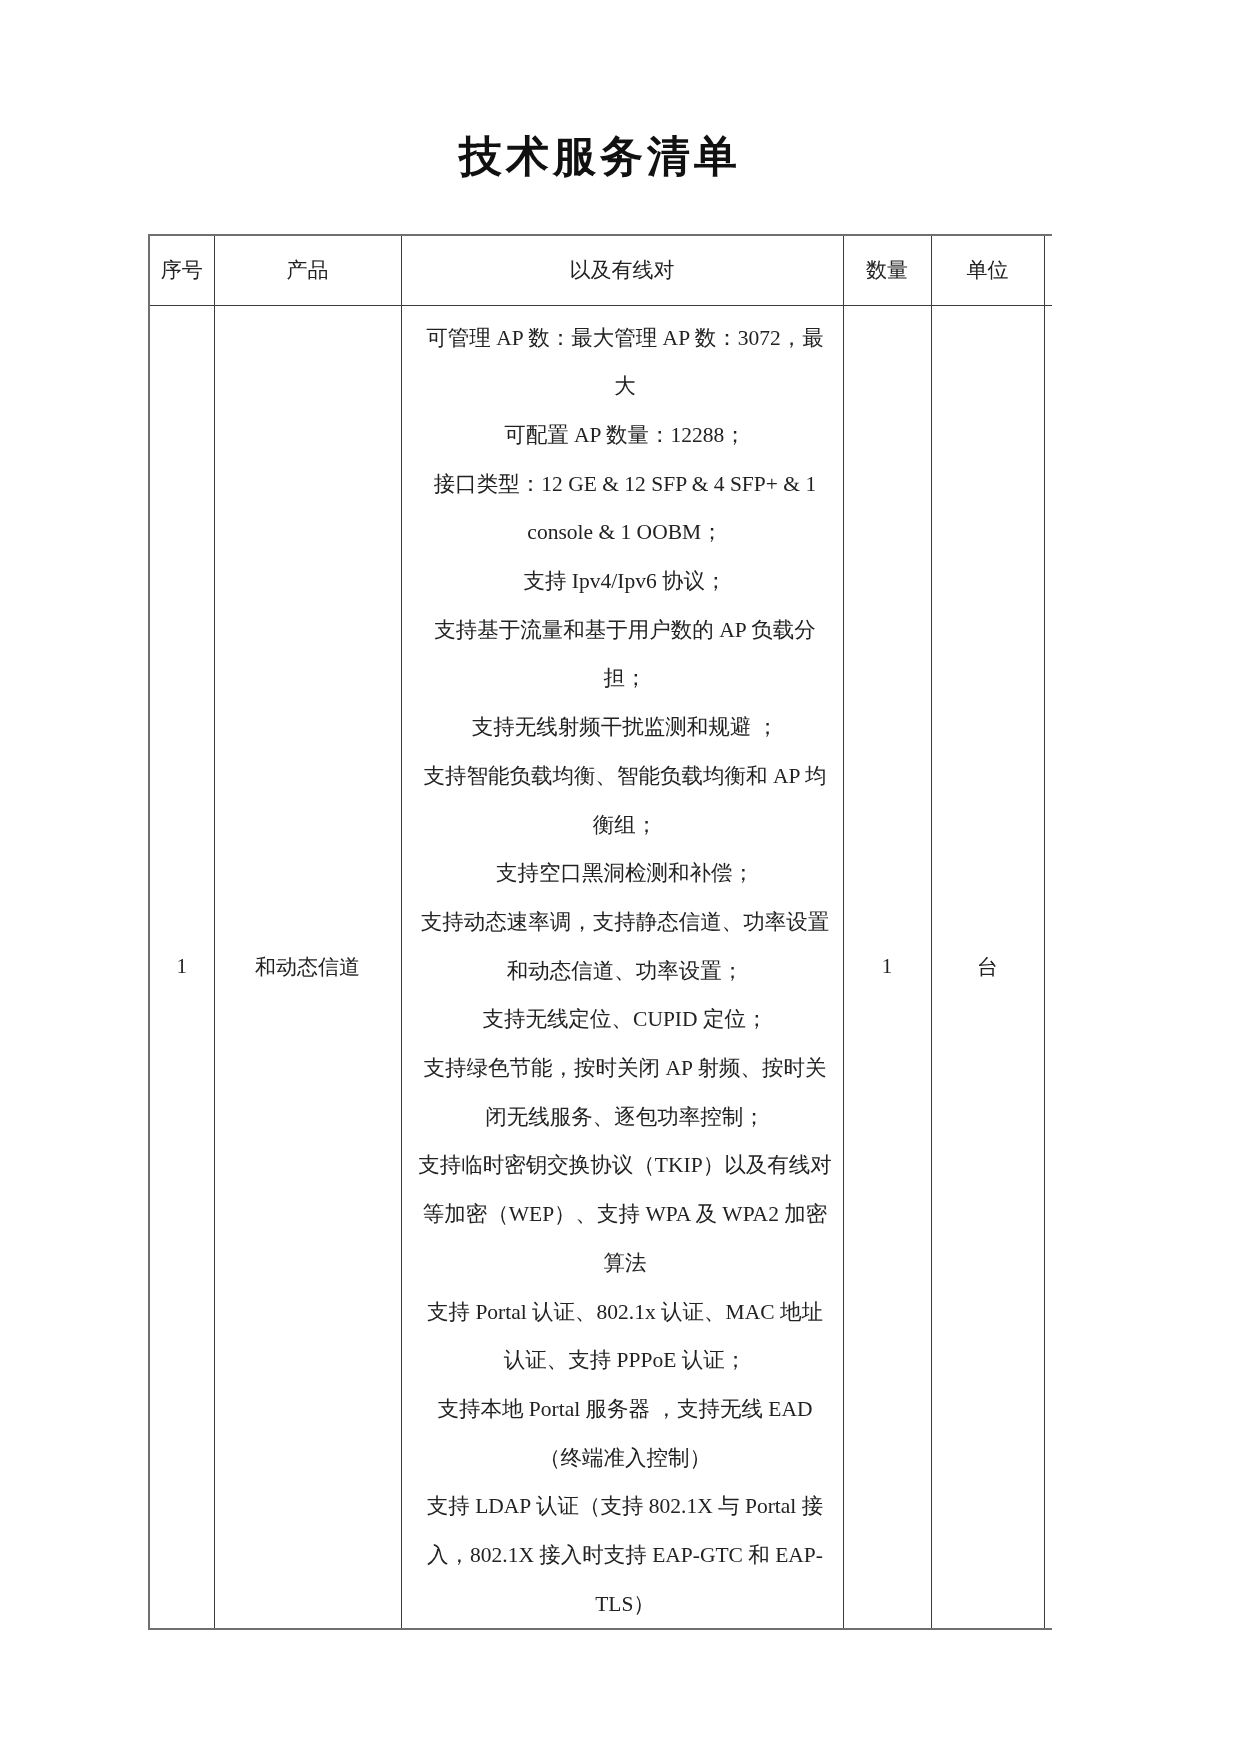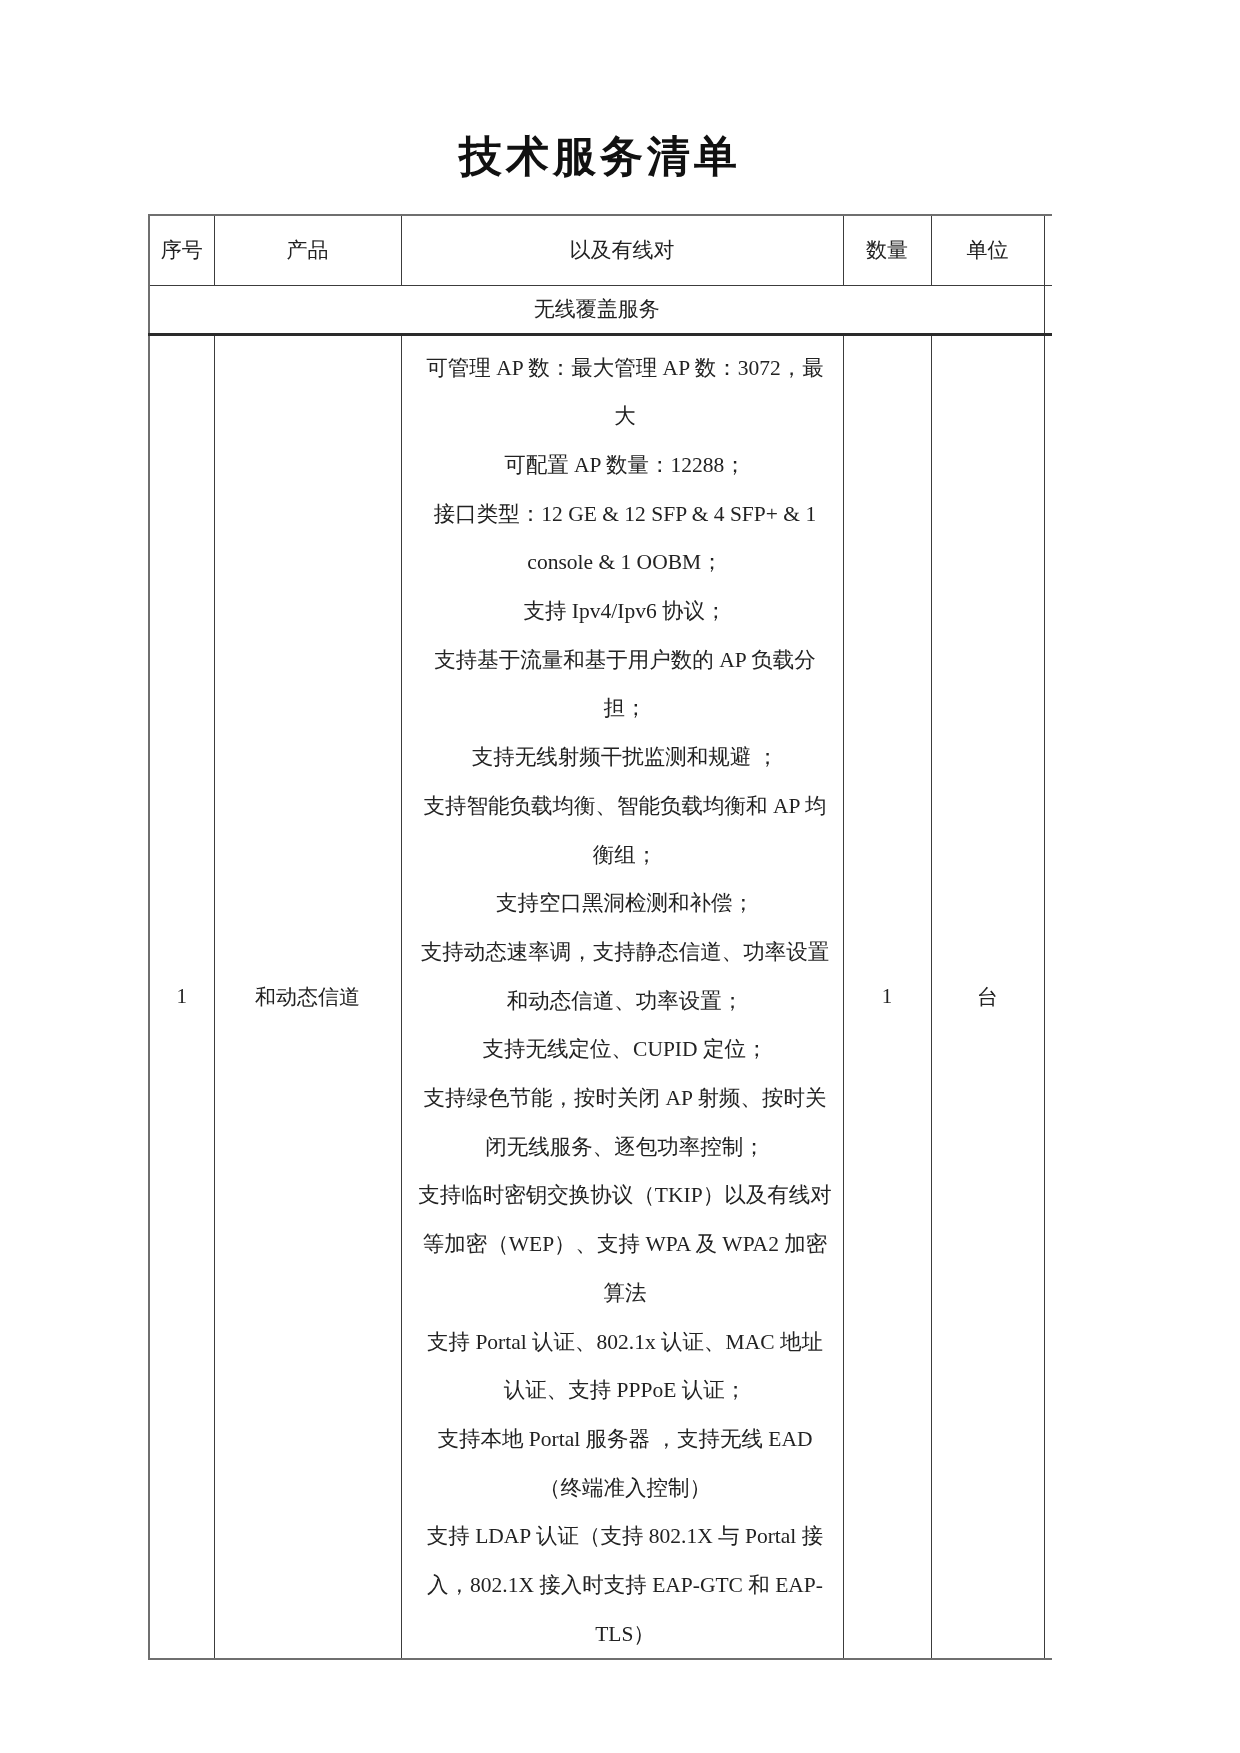--- a/index.html
+++ b/index.html
@@ -19,21 +19,21 @@
     left: 0;
     width: 1200px;
     text-align: center;
     font-size: 43px;
     font-weight: bold;
     letter-spacing: 4px;
     color: #111;
   }
   table.service-table {
     position: absolute;
-    top: 214px;
+    top: 234px;
     left: 148px;
     width: 1002px;
     border-collapse: collapse;
     table-layout: fixed;
     font-size: 21px;
     color: #222;
   }
   table.service-table td {
     border: 1.8px solid #3c3c3c;
     text-align: center;
@@ -77,24 +77,20 @@
     <tbody>
         <tr class="header-row">
       <td>序号</td>
       <td>产品</td>
       <td>以及有线对</td>
       <td>数量</td>
       <td>单位</td>
       <td class="remark-col">备注</td>
     </tr>
 
-    <tr class="section-row">
-      <td class="section-cell" colspan="5">无线覆盖服务</td>
-      <td class="remark-col"></td>
-    </tr>
 
     <tr class="item-row">
       <td>1</td>
       <td>和动态信道</td>
       <td class="spec-cell">可管理 AP 数：最大管理 AP 数：3072，最大
 可配置 AP 数量：12288；
 接口类型：12 GE &amp; 12 SFP &amp; 4 SFP+ &amp; 1
 console &amp; 1 OOBM；
 支持 Ipv4/Ipv6 协议；
 支持基于流量和基于用户数的 AP 负载分

